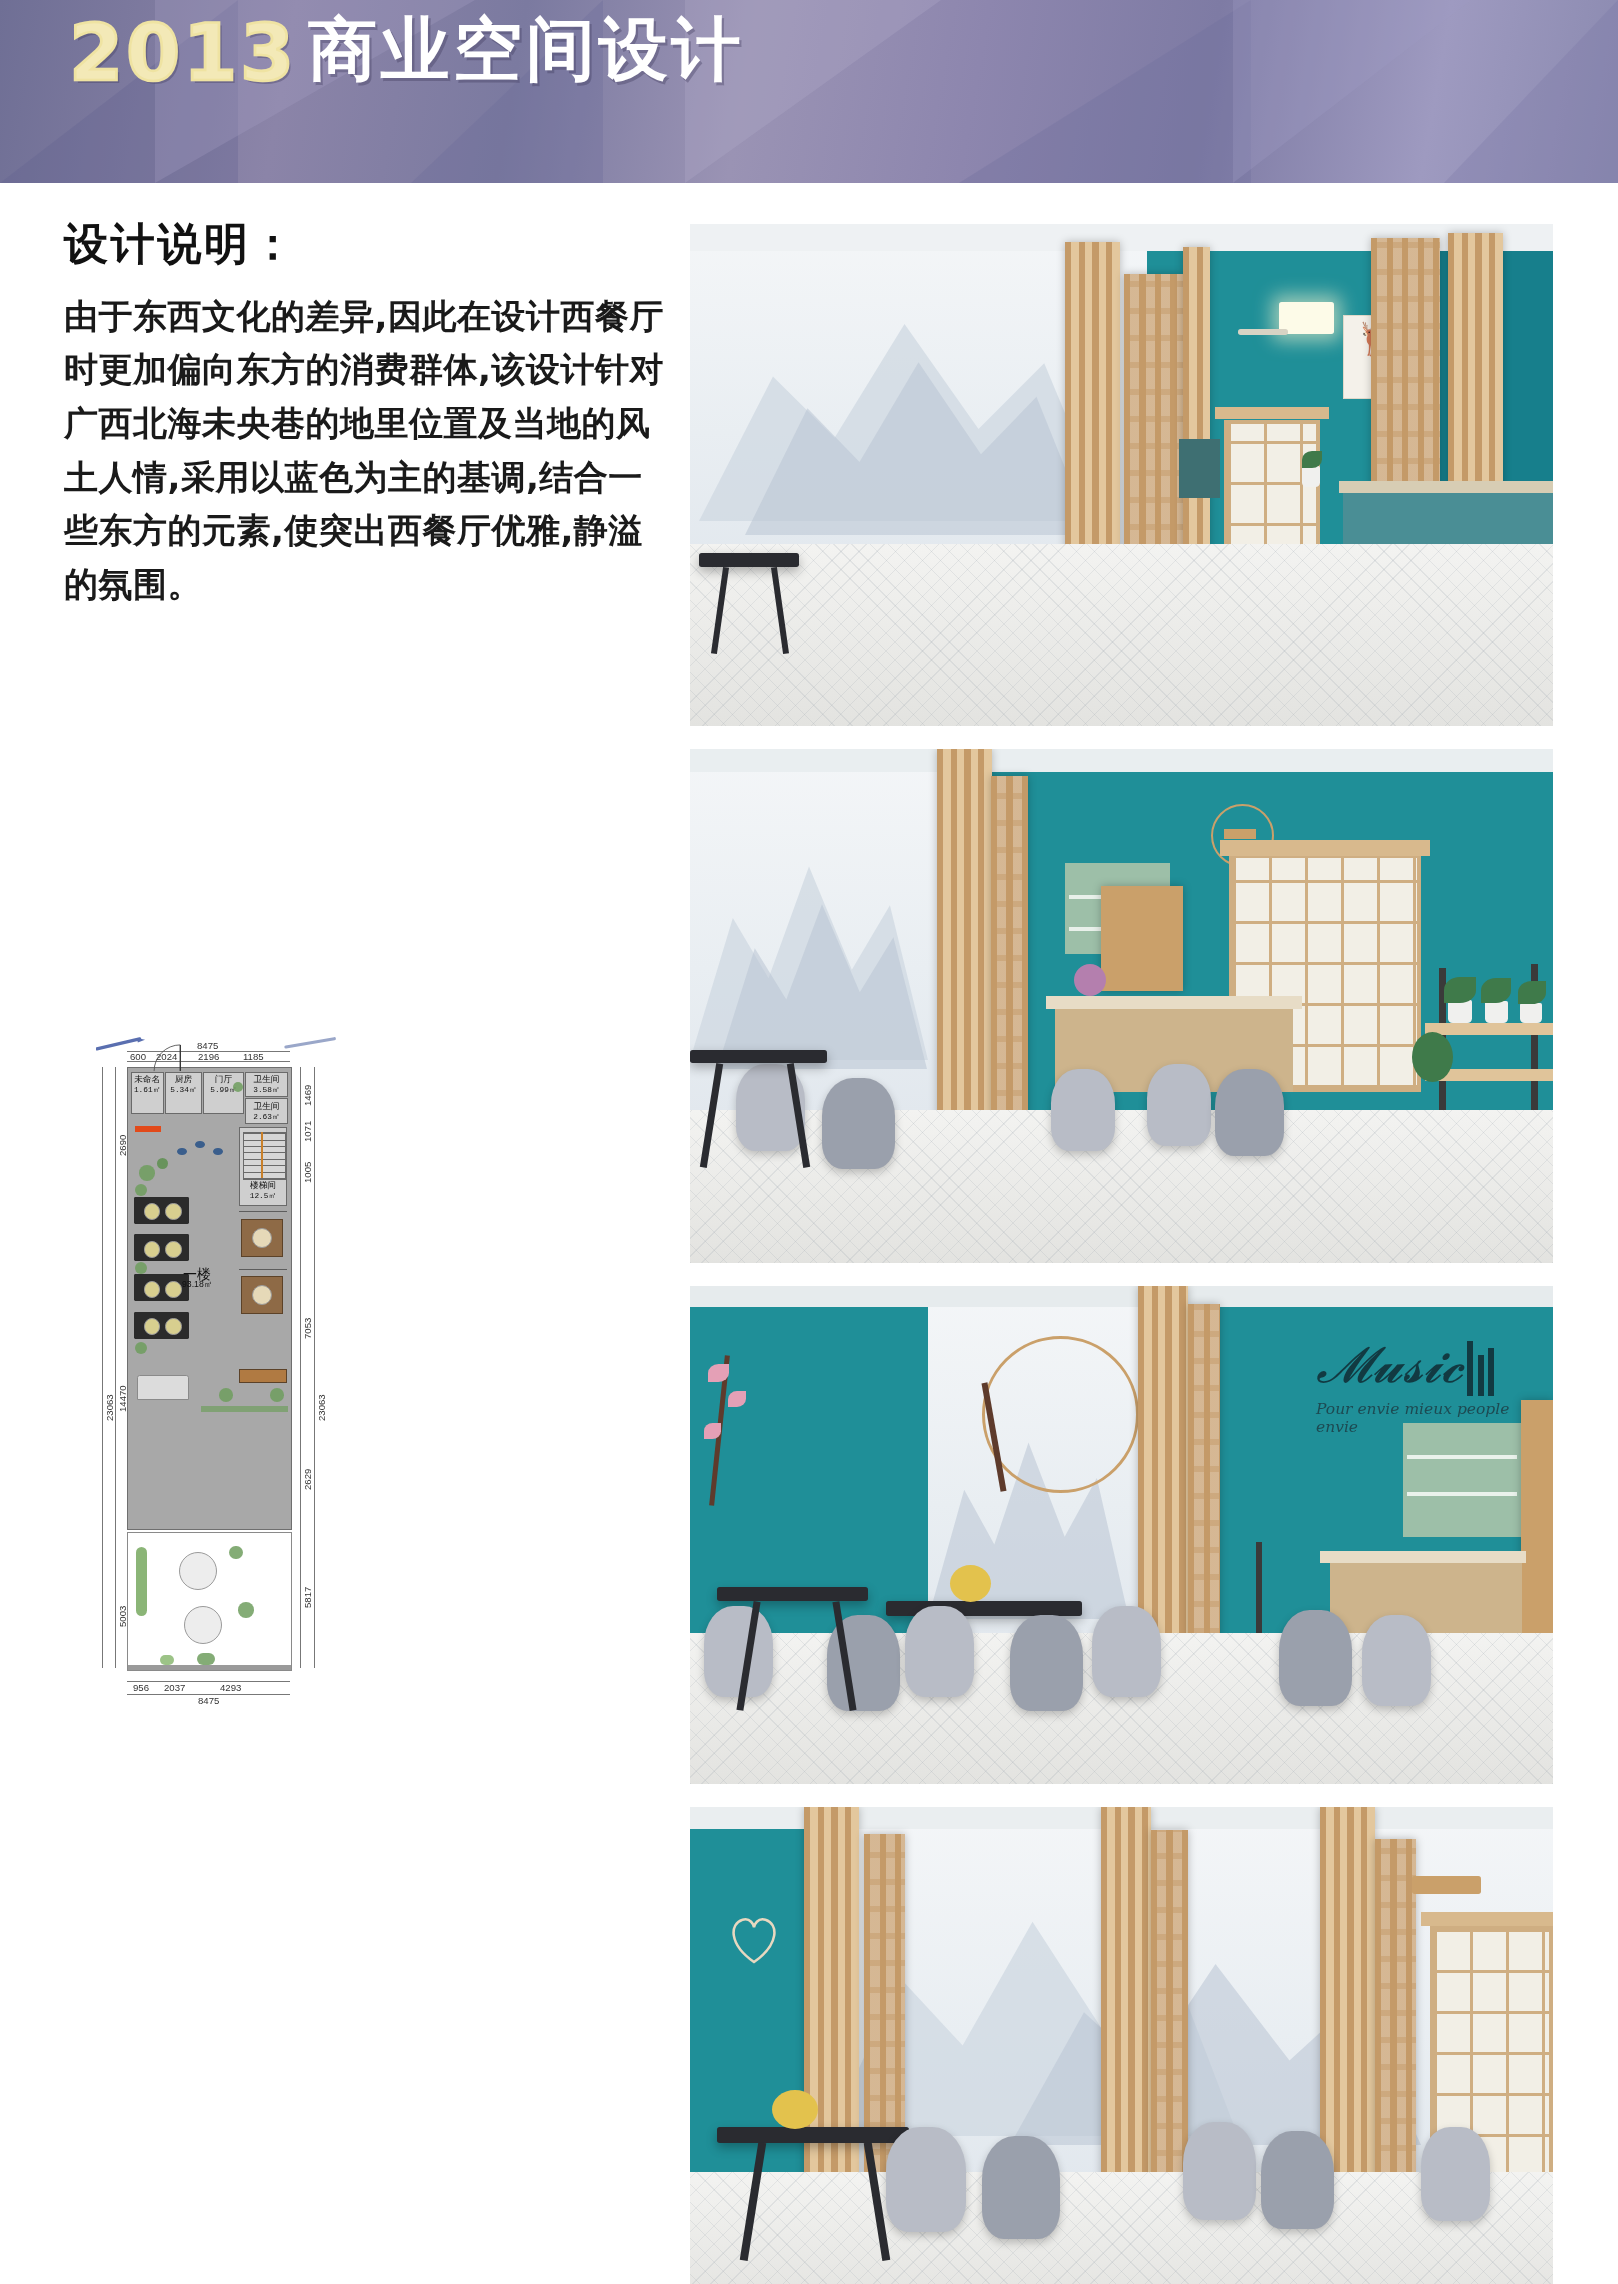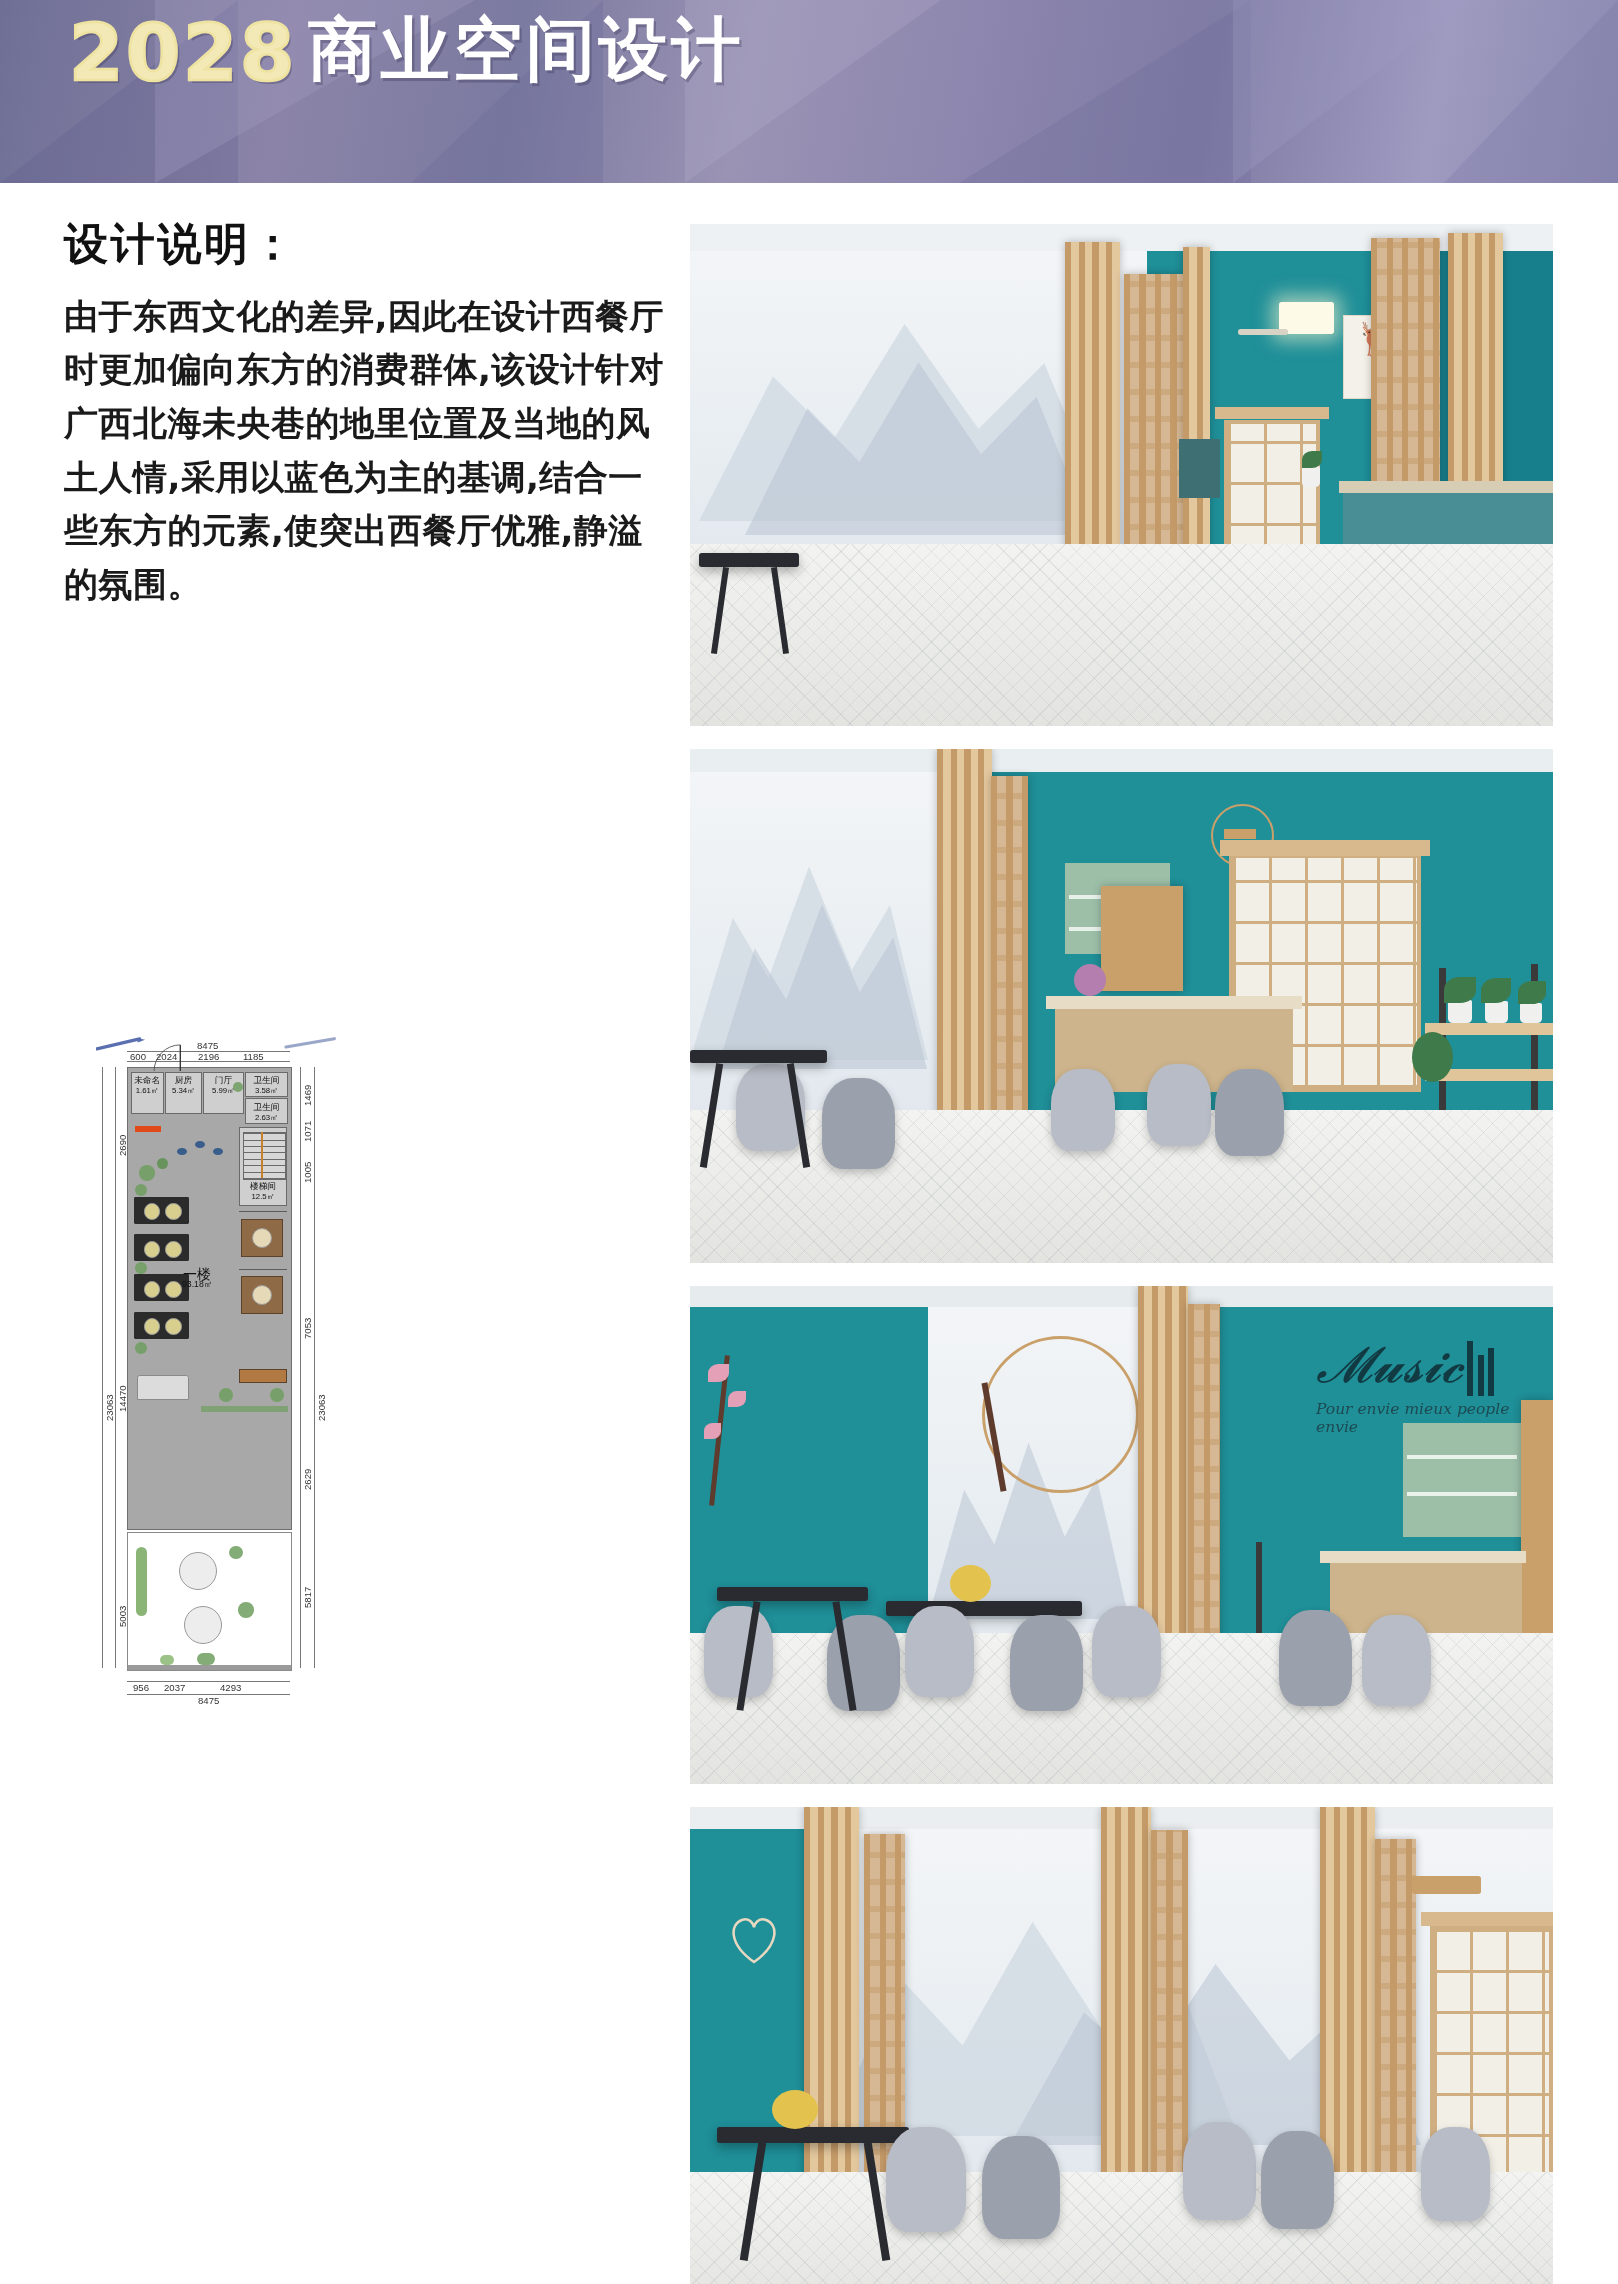--- a/index.html
+++ b/index.html
@@ -146,21 +146,21 @@
     inset: 0;
     background-image:
       repeating-linear-gradient(0deg, rgba(255,255,255,.5) 0 0.5px, transparent 0.5px 12px),
       repeating-linear-gradient(90deg, rgba(255,255,255,.5) 0 0.5px, transparent 0.5px 12px);
     opacity: .6;
   }
   .room {
     position: absolute;
     background: #cfcfcf;
     border: 0.9px solid #6a6a6a;
-    font-family: Liberation Sans, sans-serif;
+    font-family: Liberation Mono, monospace;
     color: #111;
     text-align: center;
     font-size: 8.7px;
     line-height: 1.25;
     padding-top: 2.7px;
     box-sizing: border-box;
   }
   .room .area { font-size: 7.8px; }
   .patio {
     position: absolute;
@@ -329,21 +329,21 @@
   <div class="facets">
     <span class="f1"></span>
       <span class="f2"></span>
       <span class="f3"></span>
     <span class="f4"></span>
       <span class="f5"></span>
       <span class="f6"></span>
       <span class="f7"></span>
   </div>
   <div class="banner-title-wrap">
-    <div class="year">2028</div>
+    <div class="year">2013</div>
     <div class="banner-cn">商业空间设计</div>
   </div>
 </div>
 
 <div class="left-col">
   <div class="desc-title">设计说明：</div>
   <div class="desc-body">由于东西文化的差异,因此在设计西餐厅时更加偏向东方的消费群体,该设计针对广西北海未央巷的地里位置及当地的风土人情,采用以蓝色为主的基调,结合一些东方的元素,使突出西餐厅优雅,静溢的氛围。</div>
 </div>
 
 <div class="plan">

